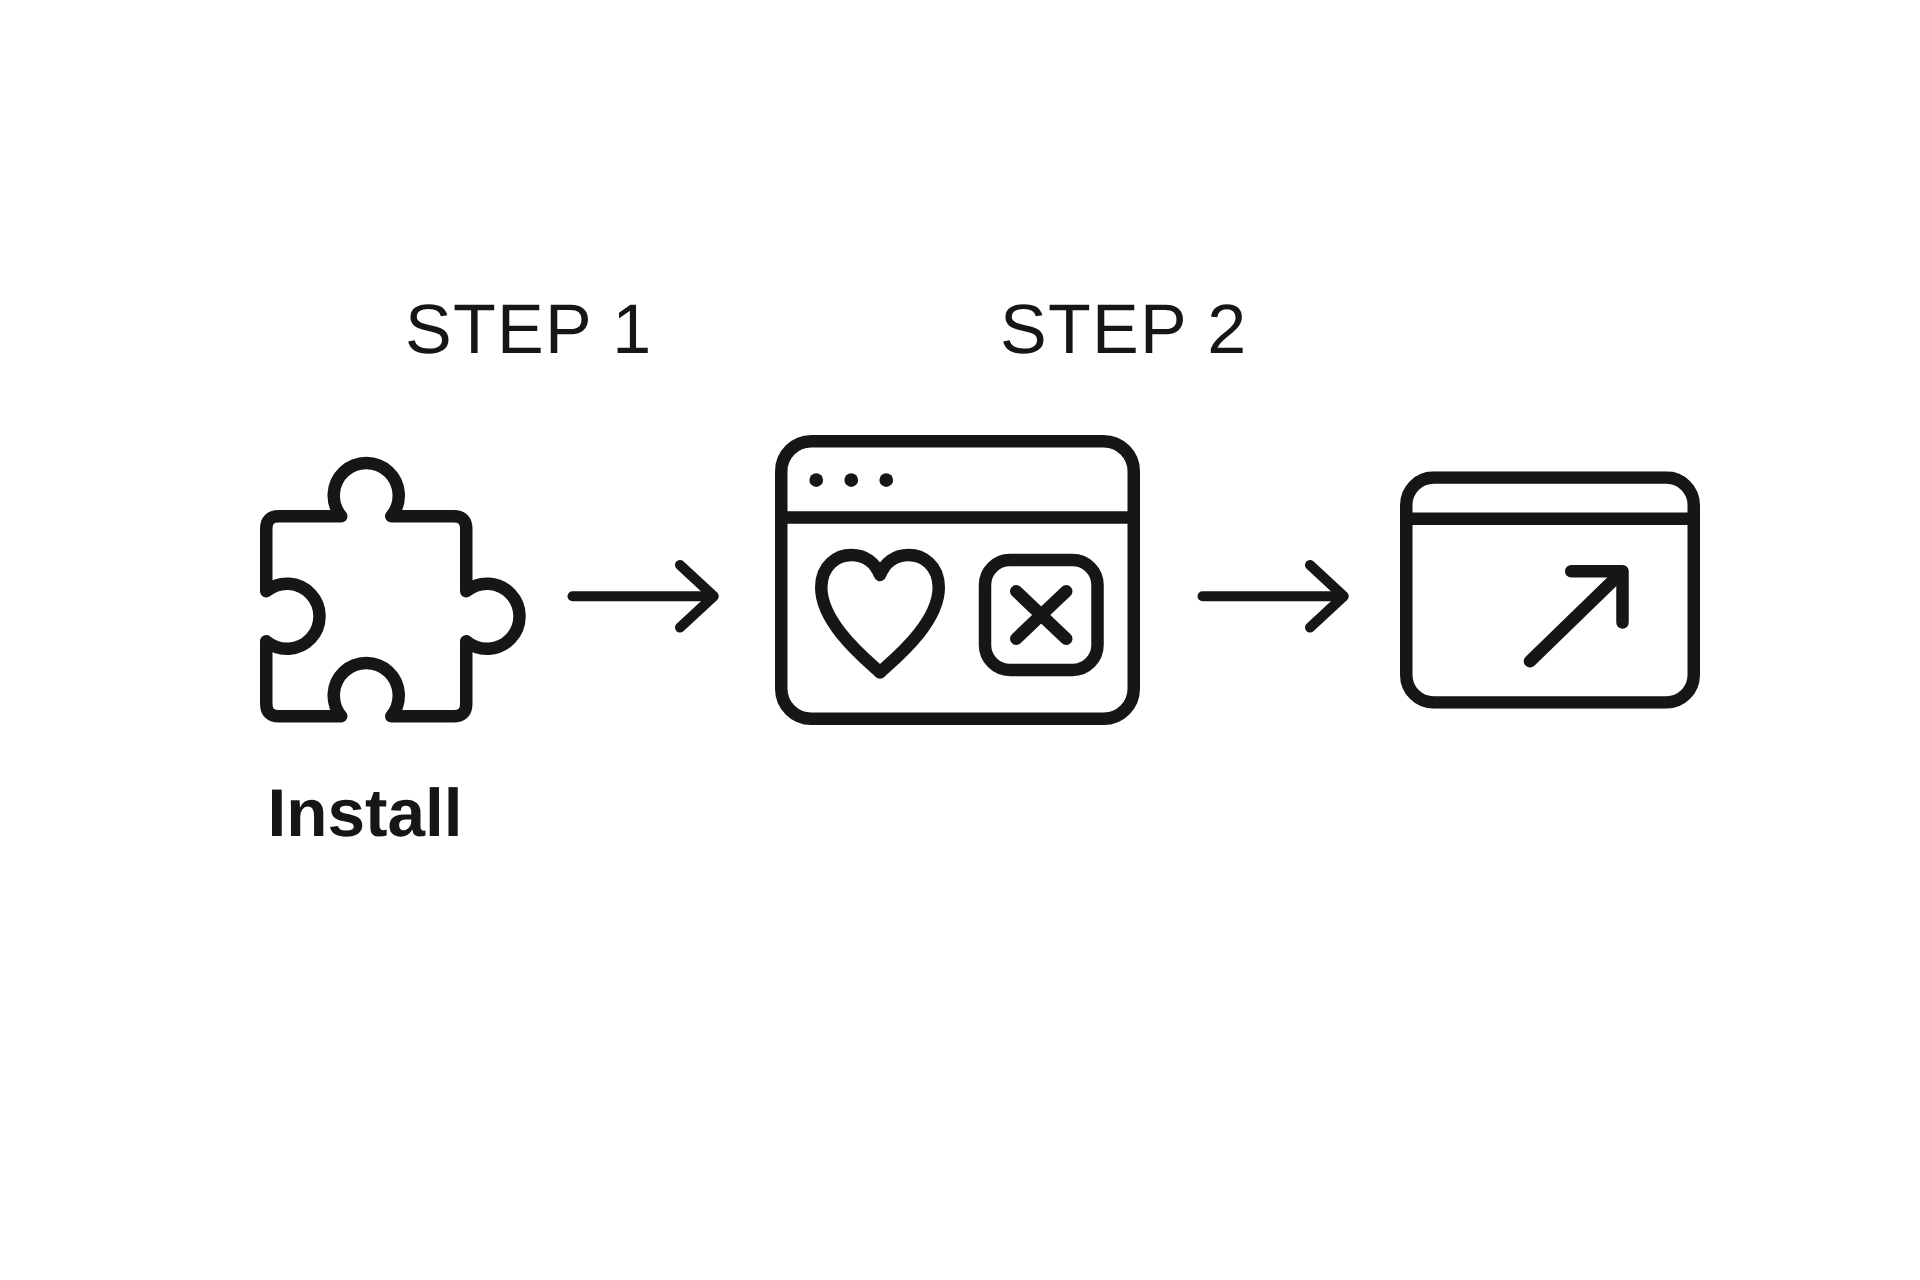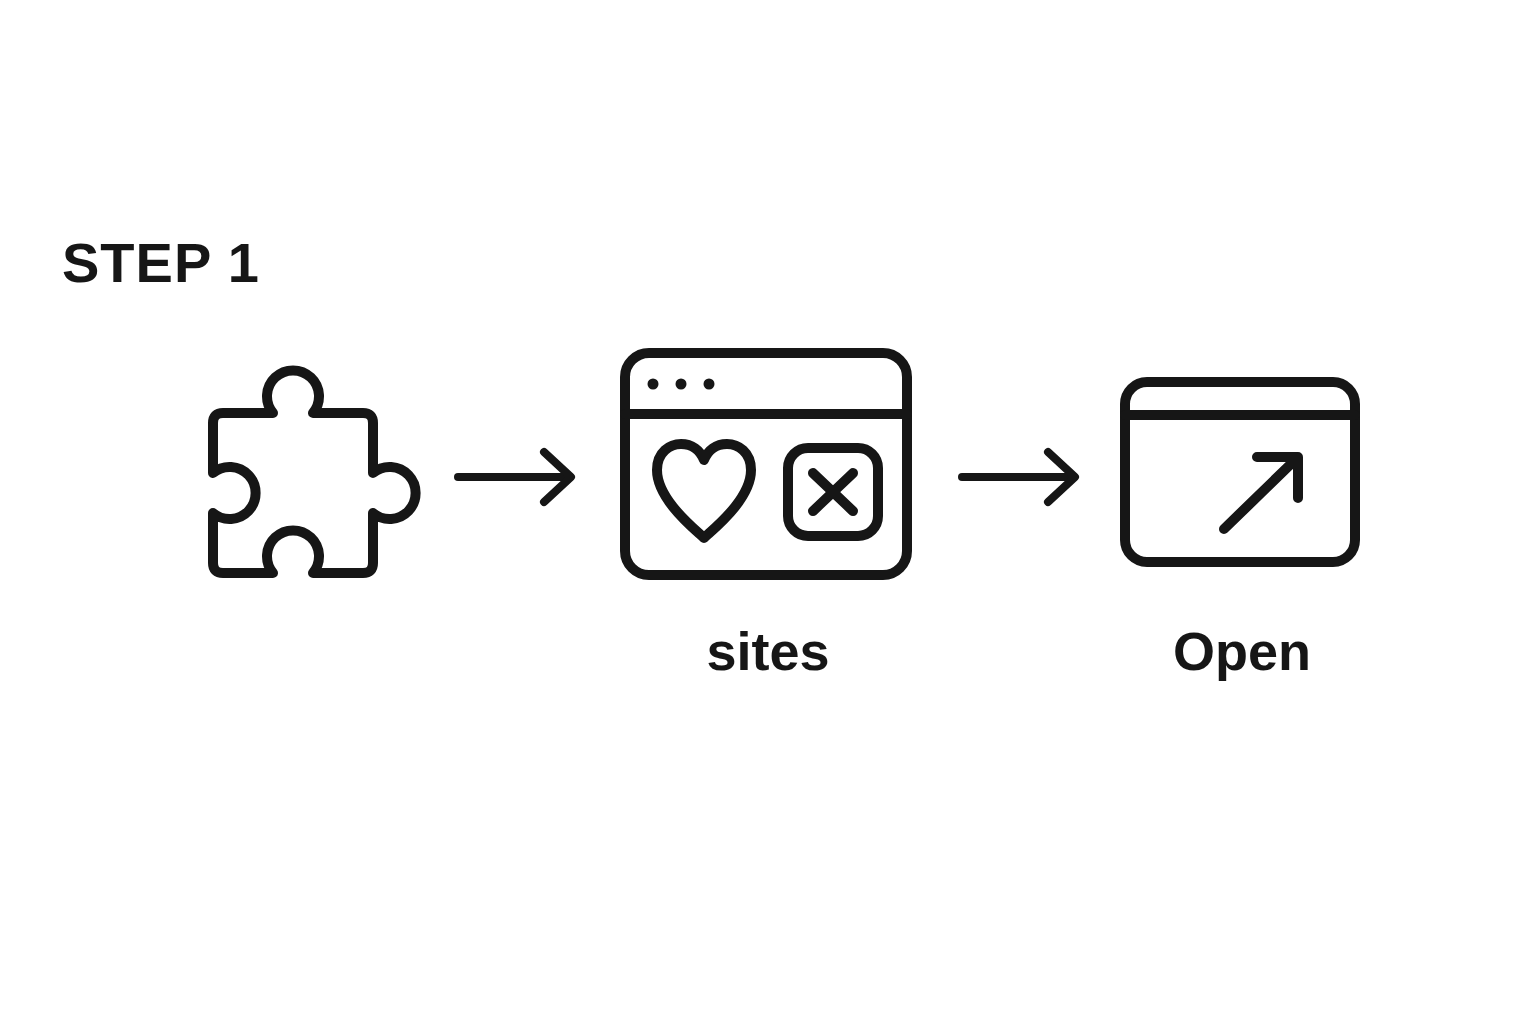--- a/index.html
+++ b/index.html
@@ -15,23 +15,23 @@
     width:1536px; height:1024px;
     background:#ffffff;
   }
   .col { position:absolute; top:0; height:100%; width:460px; }
   .col-1 { left:62px; }
   .col-2 { left:538px; }
   .col-3 { left:1012px; }
   .step-heading {
     position:absolute; top:235px; left:0;
     width:100%;
-    text-align:left;
+    text-align:right;
     font-size:56px;
-    font-weight:700;
+    font-weight:400;
     letter-spacing:1px;
     line-height:1;
     color:#161616;
     white-space:nowrap;
   }
   .step-icon { position:absolute; }
   .icon-puzzle  { left:126px; top:358px; }
   .icon-swipe   { left:82px;  top:348px; }
   .icon-open    { left:108px; top:377px; }
   .step-label {
@@ -71,50 +71,51 @@
 <div class="canvas">
 
   <div class="col col-1">
     <div class="step-heading">STEP 1</div>
     <div class="step-icon icon-puzzle">
       <svg width="240" height="230" viewBox="0 0 240 230">
         <path class="stroke" d="M 35,55 L 85,55 A 26 26 0 1 1 125,55 L 175,55 Q 185,55 185,65 L 185,115 A 26 26 0 1 1 185,155 L 185,205 Q 185,215 175,215 L 125,215 A 26 26 0 1 0 85,215 L 35,215 Q 25,215 25,205 L 25,155 A 26 26 0 1 0 25,115 L 25,65 Q 25,55 35,55 Z"></path>
       </svg>
     </div>
     <div class="step-label">
+      <span>Install</span>
     </div>
   </div>
 
   <div class="connector connector-1">
     <svg width="130" height="60" viewBox="0 0 130 60">
       <line class="arrow-stroke" x1="6" y1="30" x2="117" y2="30"></line>
       <polyline class="arrow-stroke" points="92,5 119,30 92,55"></polyline>
     </svg>
   </div>
 
   <div class="col col-2">
+    <div class="step-heading">STEP 2</div>
     <div class="step-icon icon-swipe">
       <svg width="292" height="232" viewBox="0 0 292 232">
         <rect class="stroke" x="5" y="5" width="282" height="222" rx="24"></rect>
         <line class="stroke" x1="5" y1="66" x2="287" y2="66"></line>
         <g>
           <circle class="fill" cx="33" cy="36" r="5.5"></circle>
           <circle class="fill" cx="61" cy="36" r="5.5"></circle>
           <circle class="fill" cx="89" cy="36" r="5.5"></circle>
         </g>
         <path class="stroke" d="M 84,190 C 76,182 37,152 37,122 C 37,104 50,96 61,96 C 72,96 80,102 84,112 C 88,102 96,96 107,96 C 118,96 131,104 131,122 C 131,152 92,182 84,190 Z"></path>
         <g>
           <rect class="stroke" x="168" y="100" width="90" height="88" rx="20"></rect>
           <line class="stroke" x1="193" y1="125" x2="233" y2="163"></line>
           <line class="stroke" x1="233" y1="125" x2="193" y2="163"></line>
         </g>
       </svg>
     </div>
     <div class="step-label">
-      <span>sites</span>
     </div>
   </div>
 
   <div class="connector connector-2">
     <svg width="130" height="60" viewBox="0 0 130 60">
       <line class="arrow-stroke" x1="6" y1="30" x2="117" y2="30"></line>
       <polyline class="arrow-stroke" points="92,5 119,30 92,55"></polyline>
     </svg>
   </div>
 
@@ -123,17 +124,16 @@
       <svg width="240" height="190" viewBox="0 0 240 190">
         <rect class="stroke" x="5" y="5" width="230" height="180" rx="22"></rect>
         <line class="stroke" x1="5" y1="38" x2="235" y2="38"></line>
         <g>
           <line class="stroke" x1="104" y1="152" x2="174" y2="84"></line>
           <polyline class="stroke" points="137,80 178,80 178,121"></polyline>
         </g>
       </svg>
     </div>
     <div class="step-label">
-      <span>Open</span>
     </div>
   </div>
 
 </div>
 
 </body></html>

